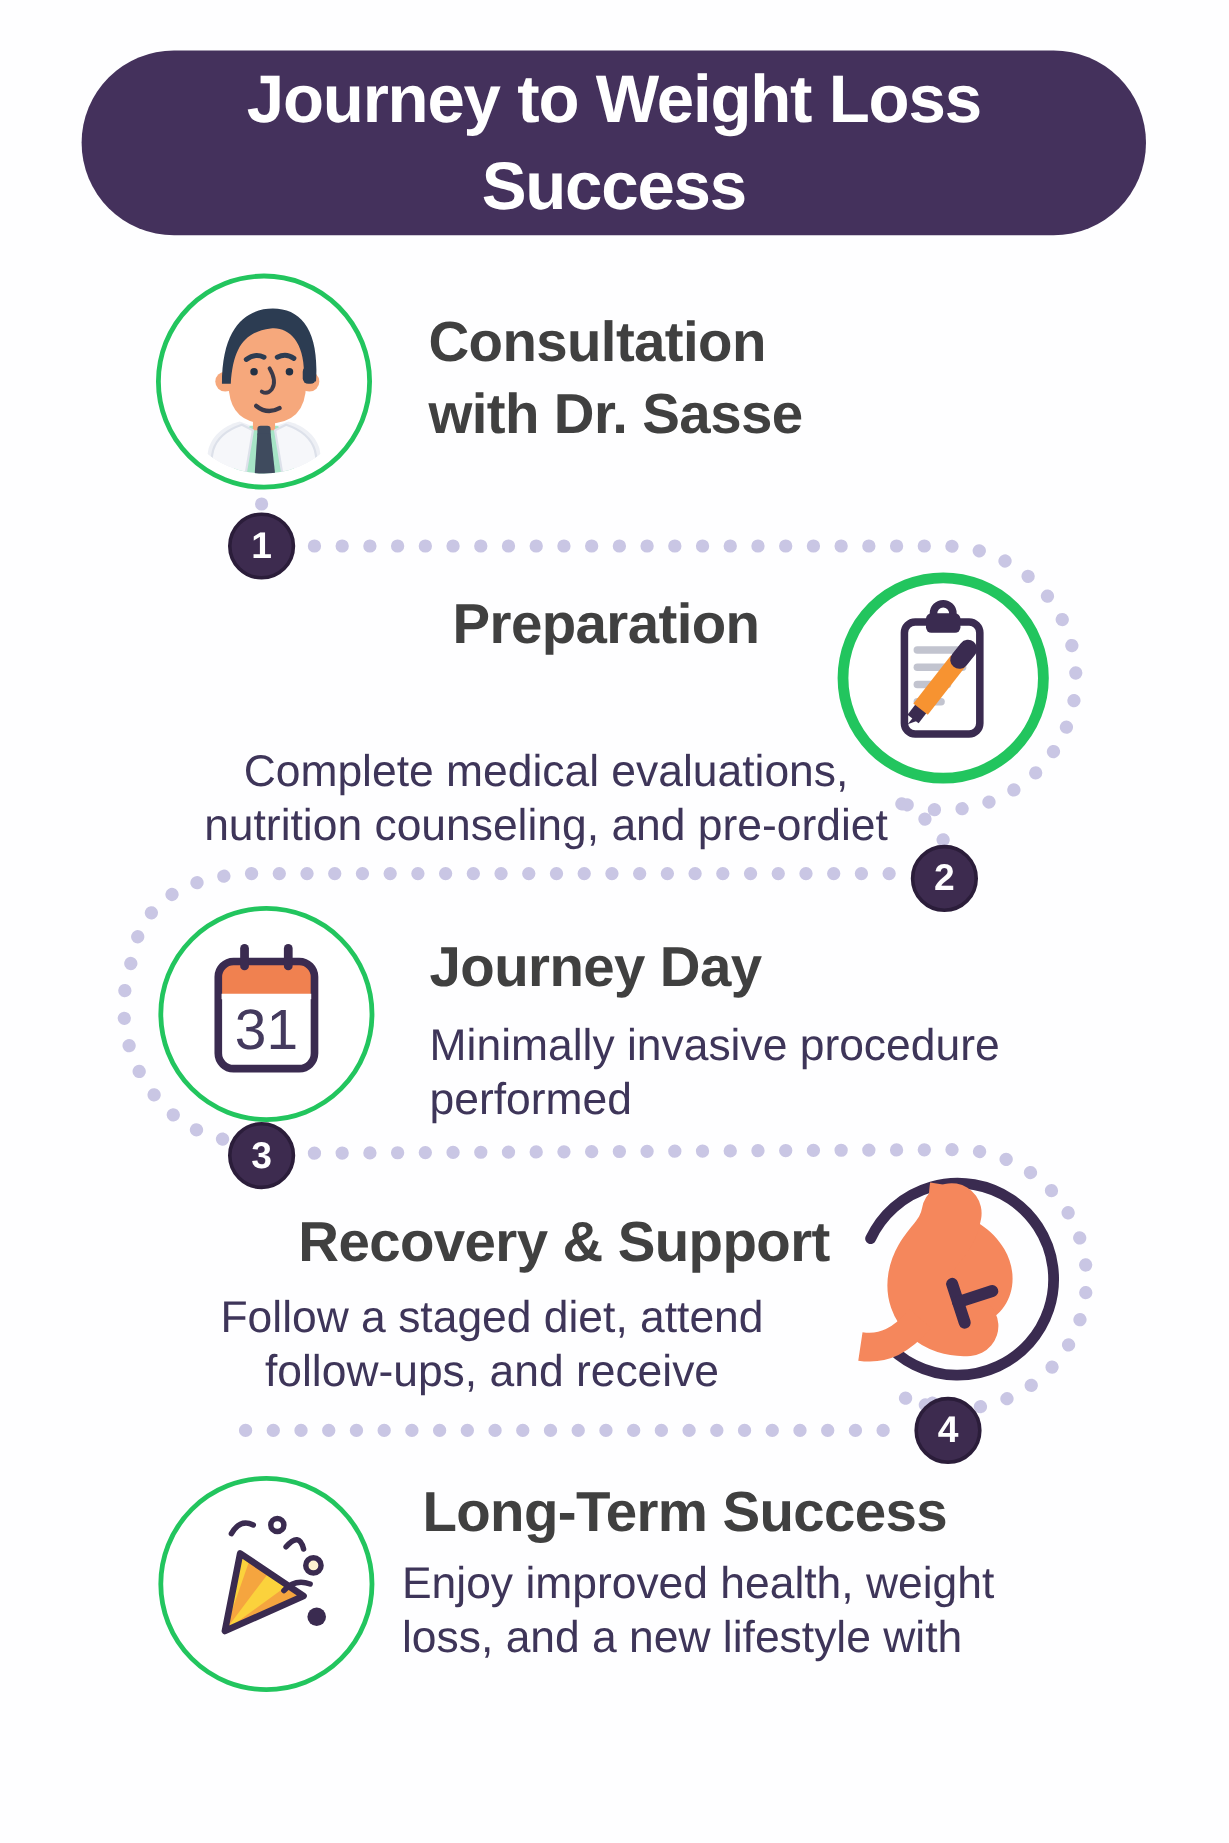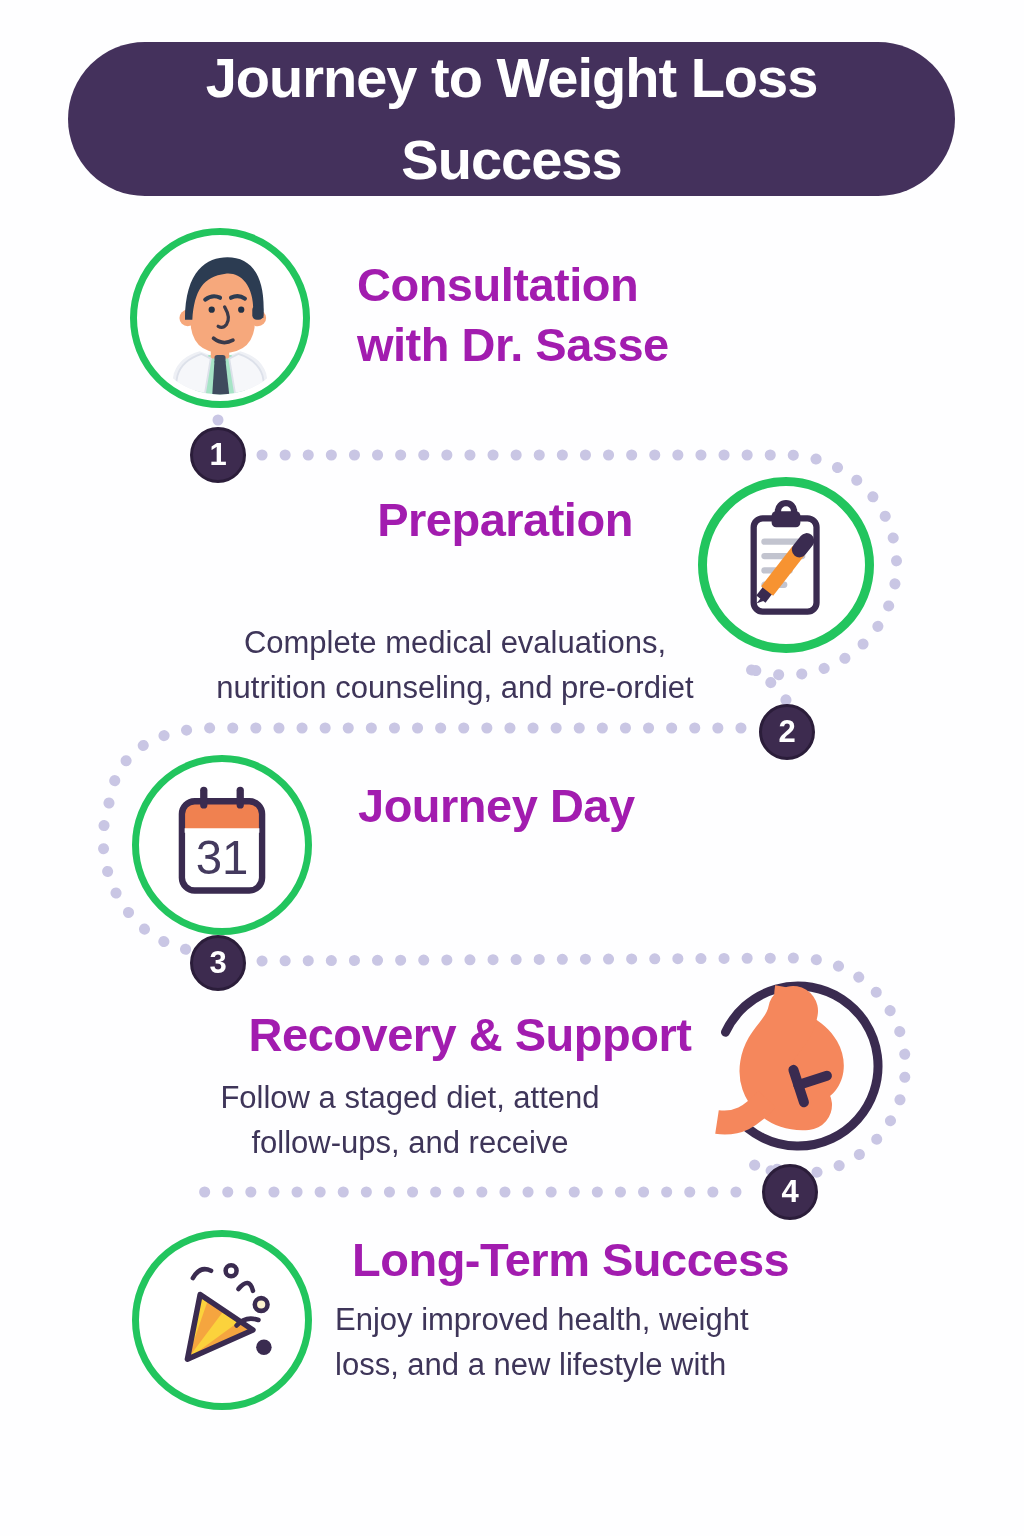--- a/index.html
+++ b/index.html
@@ -4,38 +4,38 @@
 <style>
   html,body{margin:0;padding:0;background:#ffffff;}
   #page{
     position:relative;width:1024px;height:1536px;background:#fefeff;overflow:hidden;
     font-family:"Liberation Sans",sans-serif;color:#44395f;
   }
   .abs{position:absolute;}
   
   #banner{
     left:68px;top:42px;width:887px;height:154px;background:#44315c;border-radius:78px;
-    display:flex;flex-direction:column;justify-content:space-between;align-items:center;z-index:3;
+    display:flex;flex-direction:column;justify-content:center;align-items:center;z-index:3;
   }
   .banner-line{color:#ffffff;font-weight:700;font-size:56px;line-height:72px;letter-spacing:-1px;white-space:nowrap;}
   
   .icon-circle{
-    box-sizing:border-box;background:#ffffff;border:7px solid #22c55e;border-radius:50%;
+    box-sizing:border-box;background:#ffffff;border:4px solid #22c55e;border-radius:50%;
     display:flex;align-items:center;justify-content:center;z-index:4;overflow:hidden;
   }
   
   .badge{
     box-sizing:border-box;width:56px;height:56px;border-radius:50%;background:#3d2b4f;border:3px solid #2b1d3a;
     color:#ffffff;font-size:31px;font-weight:700;display:flex;align-items:center;justify-content:center;z-index:6;
   }
   
-  .title{font-weight:700;letter-spacing:-0.5px;color:#a21caf;z-index:3;}
+  .title{font-weight:700;letter-spacing:-0.5px;color:#404040;z-index:3;}
   .title .line{font-size:47px;line-height:60px;white-space:nowrap;}
   .desc{color:#3e3559;z-index:3;}
-  .desc .line{font-size:31px;line-height:45px;white-space:nowrap;}
+  .desc .line{font-size:37px;line-height:45px;white-space:nowrap;}
   .center{text-align:center;}
   #dots-layer{left:0;top:0;z-index:1;}
   #t1{left:357px;top:255px;width:420px;}
   #t2{left:295px;top:490px;width:420px;}
   #d2{left:120px;top:620px;width:670px;}
   #t3{left:358px;top:776px;width:480px;}
   #d3{left:358px;top:848px;width:560px;}
   #t4{left:150px;top:1005px;width:640px;}
   #d4{left:130px;top:1075px;width:560px;}
   #t5{left:352px;top:1230px;width:560px;}
@@ -139,20 +139,24 @@
       <rect x="46" y="42" width="88" height="98" rx="14" fill="none" stroke="#3a2b50" stroke-width="7"></rect>
       <path d="M49 74 H131" stroke="#ffffff" stroke-width="5"></path>
       <path d="M70 30 V 46" stroke="#3a2b50" stroke-width="8" stroke-linecap="round"></path>
       <path d="M110 30 V 46" stroke="#3a2b50" stroke-width="8" stroke-linecap="round"></path>
       <text x="90" y="122" text-anchor="middle" font-family="Liberation Sans, sans-serif" font-size="52" font-weight="400" fill="#443a5e">31</text>
     </svg>
   </div>
   <div id="t3" class="abs title">
     <div class="line">Journey Day</div>
   </div>
+  <div id="d3" class="abs desc">
+    <div class="line">Minimally invasive procedure</div>
+    <div class="line">performed</div>
+  </div>
   <div id="b3" class="abs badge">3</div>
 
   <div id="t4" class="abs title center">
     <div class="line">Recovery &amp; Support</div>
   </div>
   <div id="d4" class="abs desc center">
     <div class="line">Follow a staged diet, attend</div>
     <div class="line">follow-ups, and receive</div>
   </div>
   <div id="stomach-wrap" class="abs">

